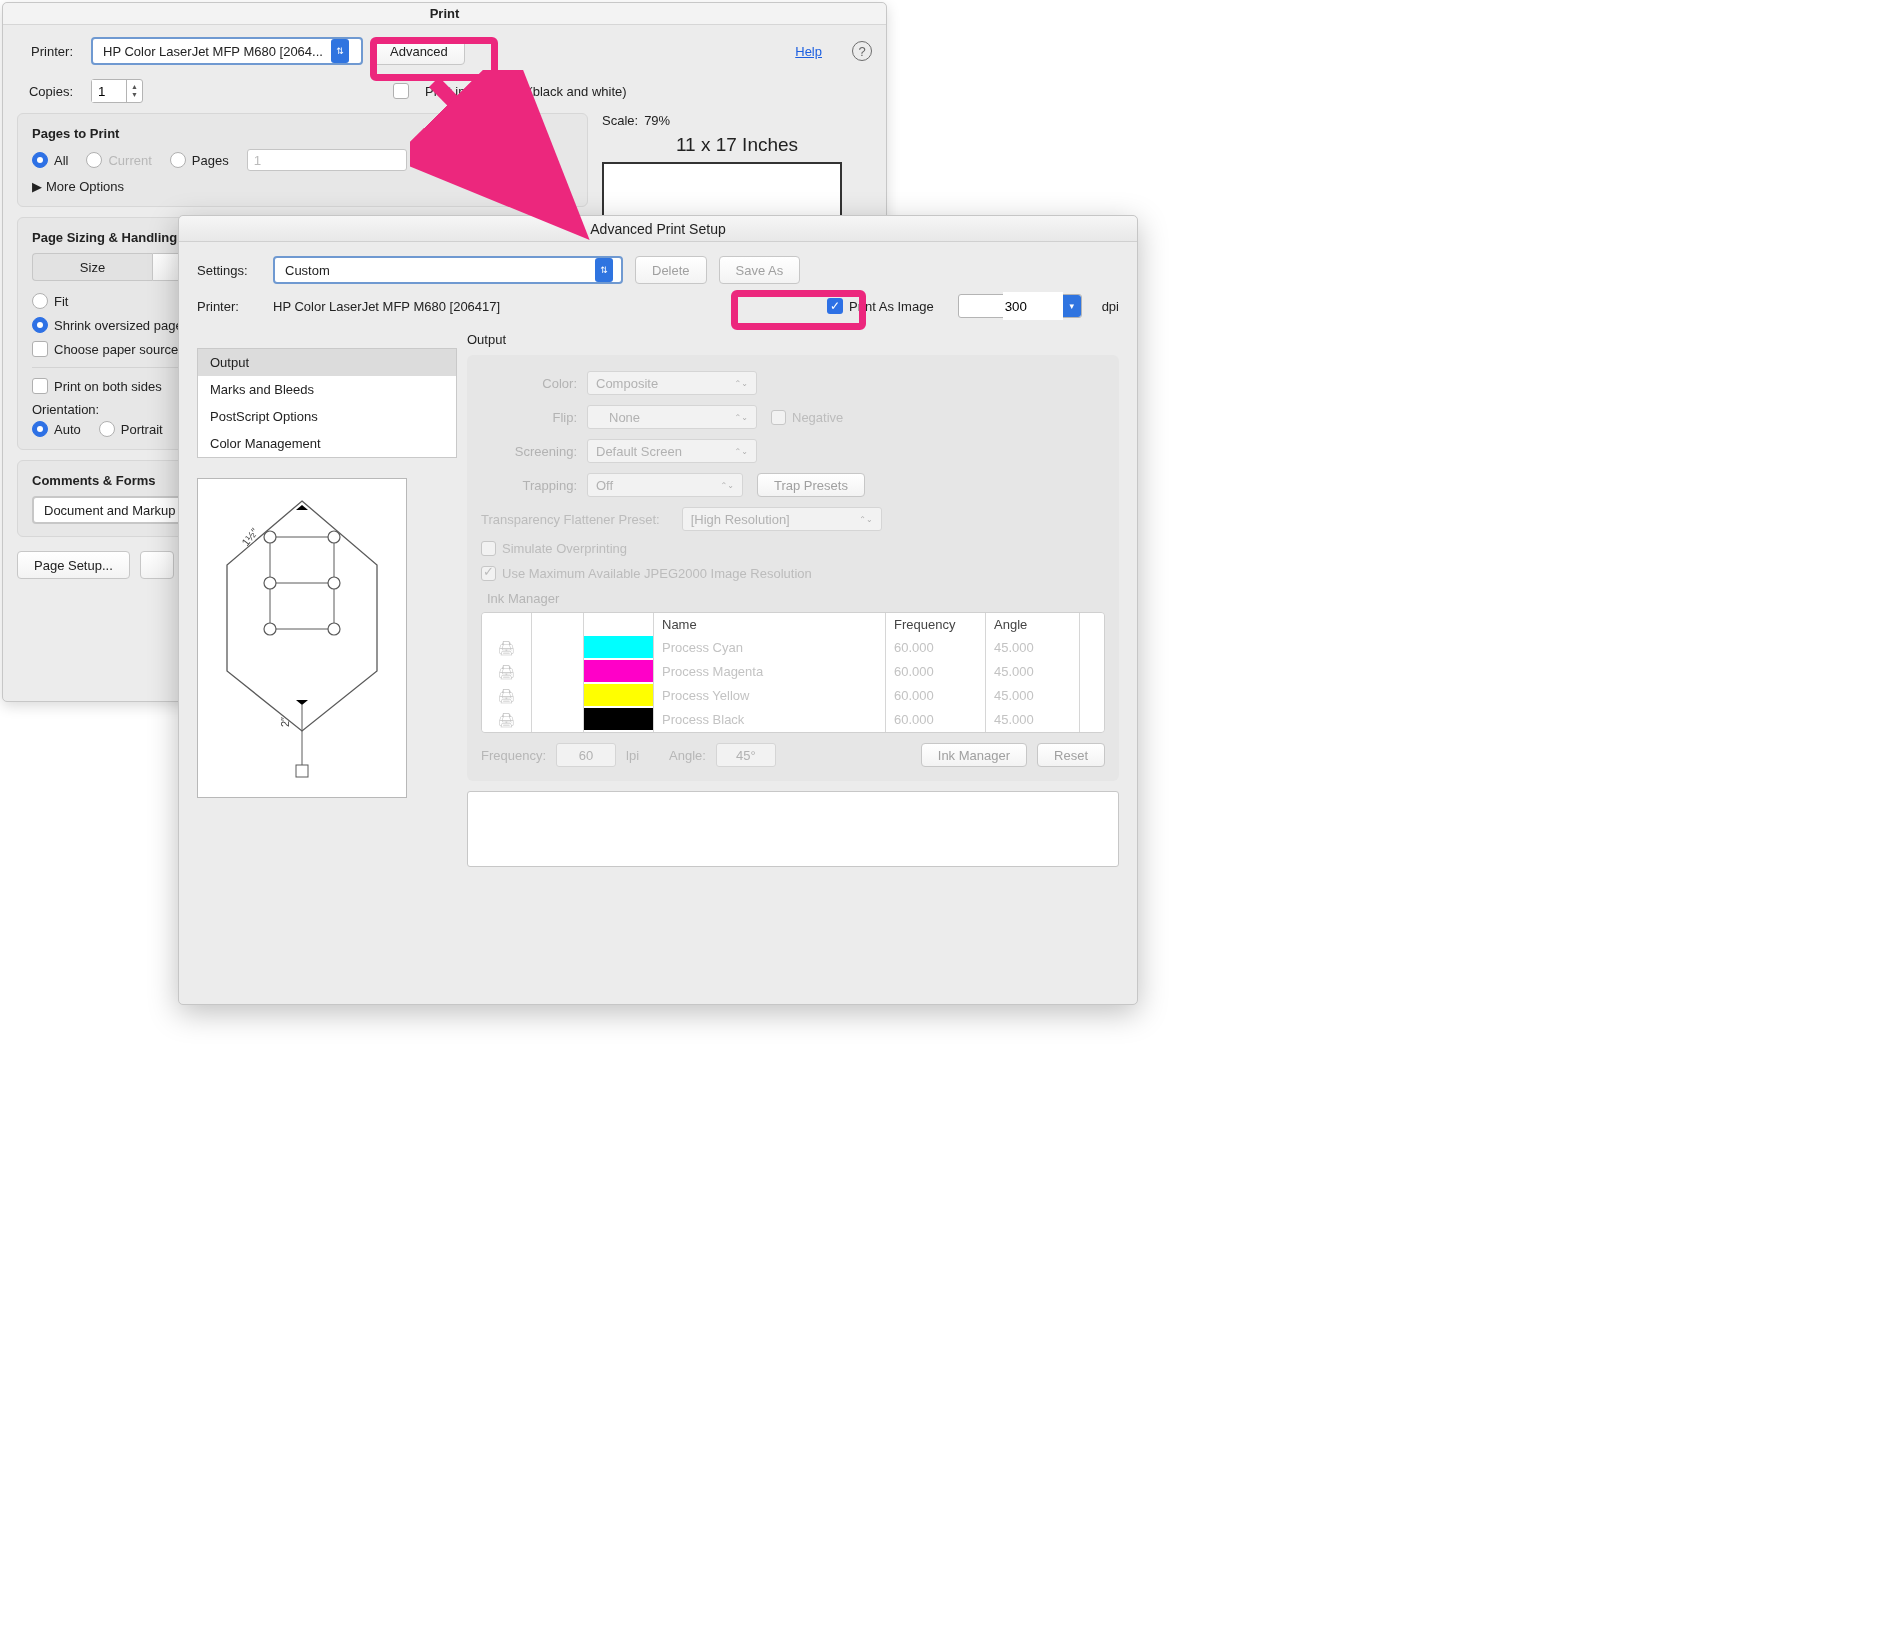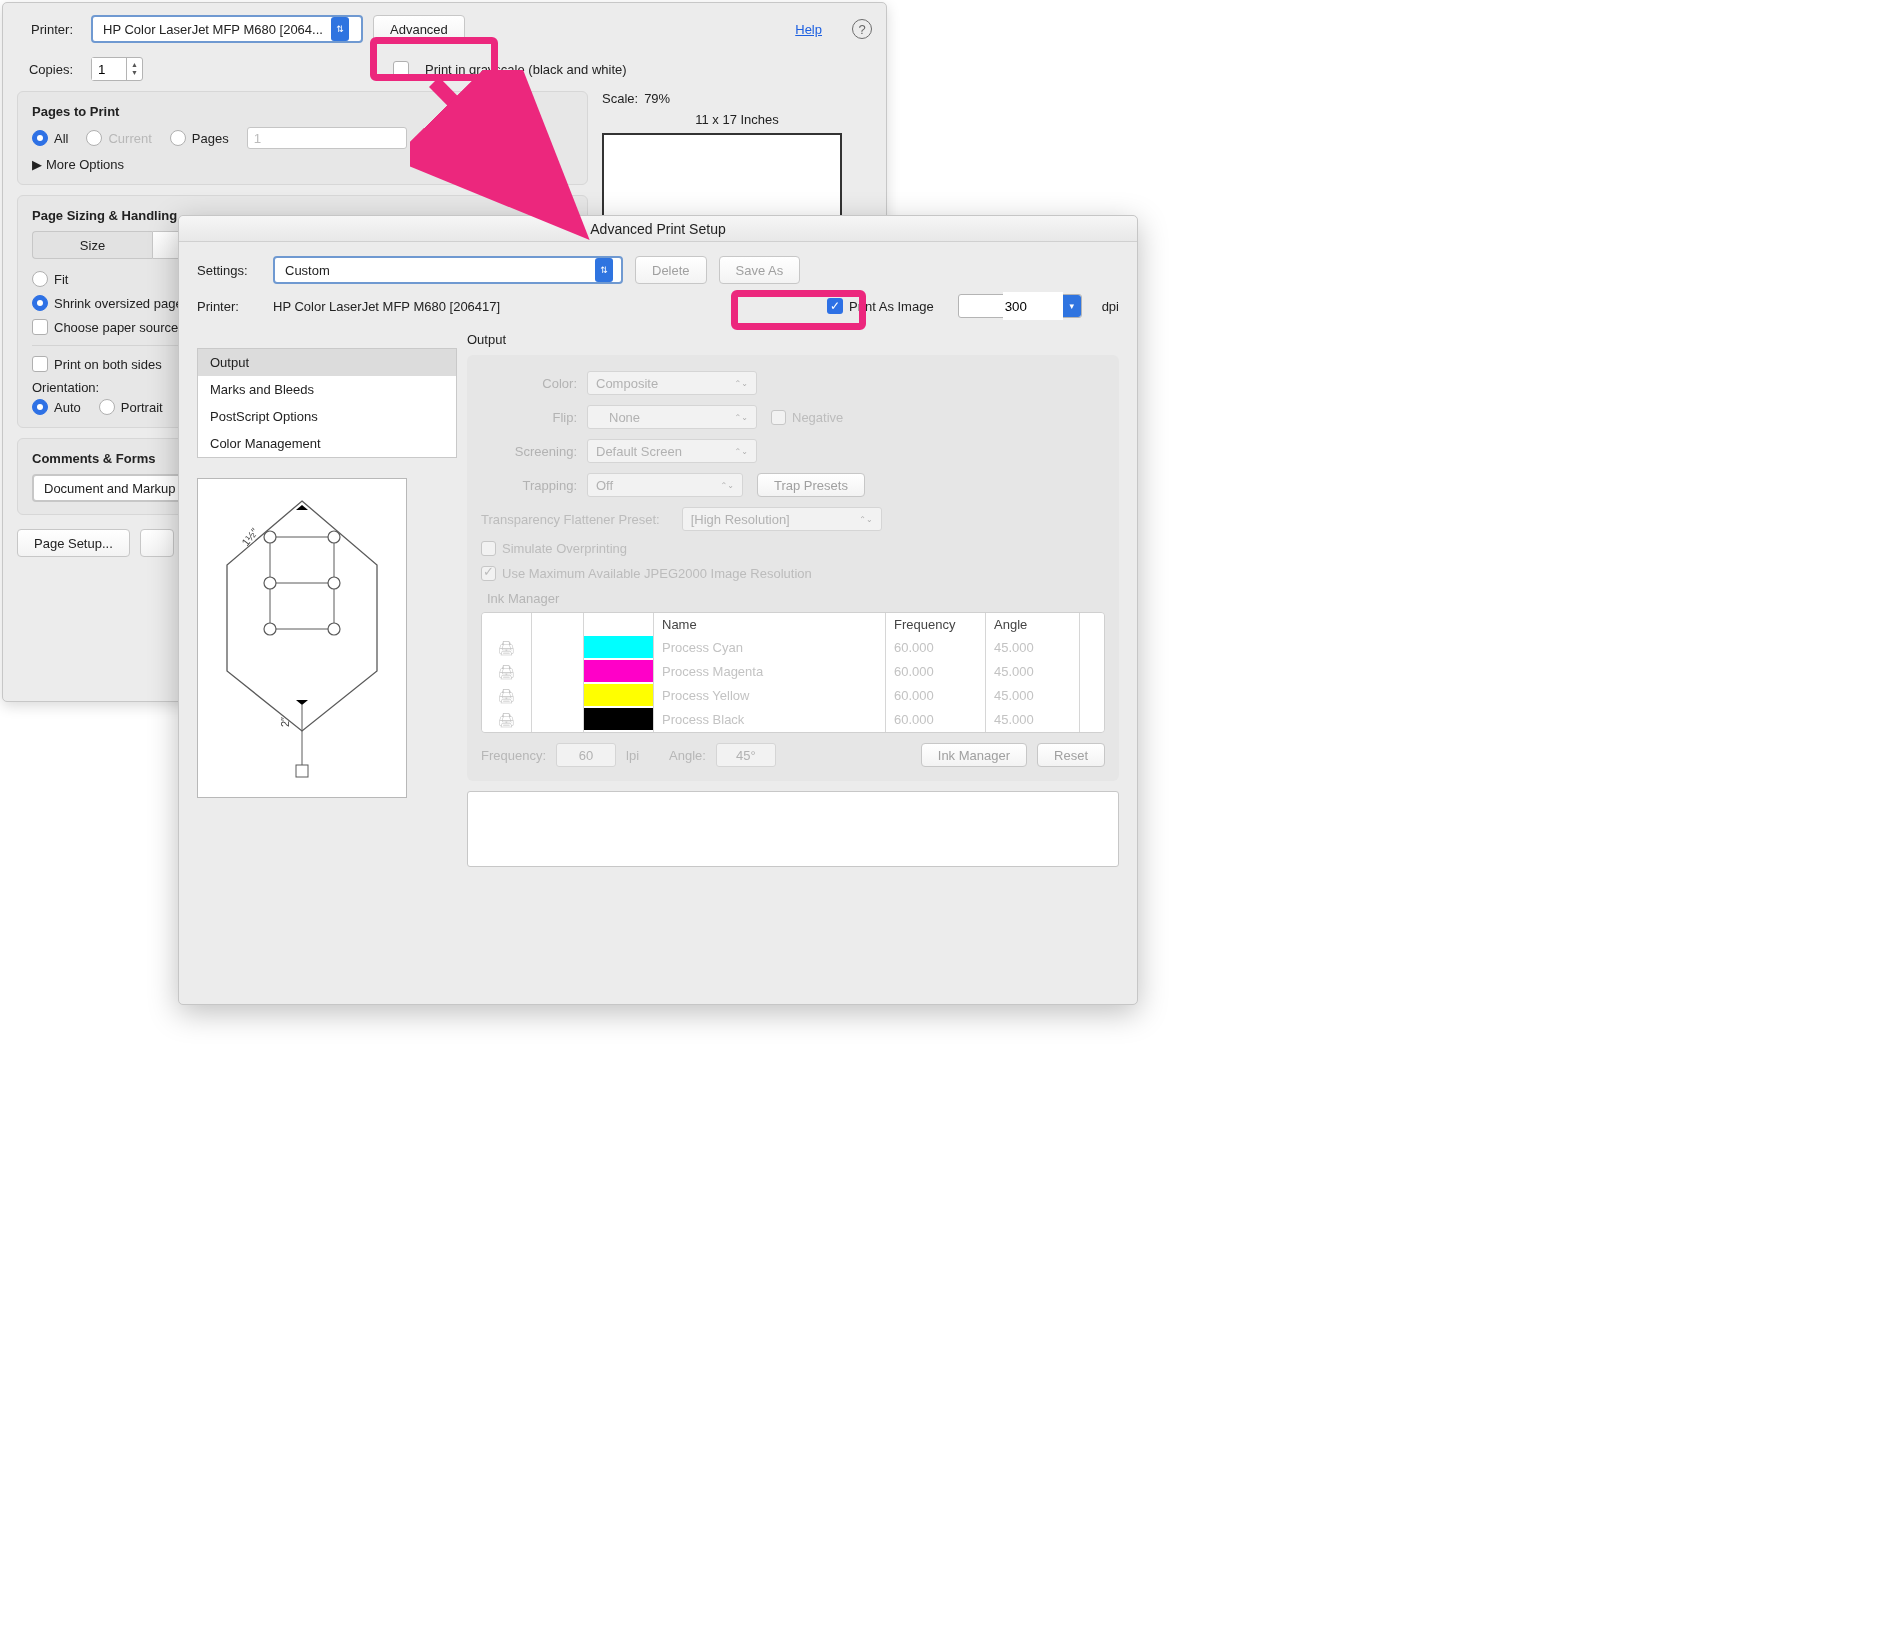--- a/index.html
+++ b/index.html
@@ -91,21 +91,21 @@
     content: ''; position: absolute; width: 6px; height: 6px;
     background: #fff; border-radius: 50%; left: 4px; top: 4px;
   }
   .disclosure { display: inline-block; margin-right: 4px; }
   .seg { display: inline-flex; }
   .seg .btn { border-radius: 0; border-right: none; justify-content: center; }
   .seg .btn:first-child { border-radius: 4px 0 0 4px; }
   .seg .btn:last-child { border-radius: 0 4px 4px 0; border-right: 1px solid #c7c7c7; }
   .seg .btn.active { background: #e2e2e2; }
   input.pages { width: 160px; height: 22px; border: 1px solid #c5c5c5; border-radius: 3px; padding: 0 6px; color: #bbb; }
-  .preview-label { display: flex; justify-content: center; font-size: 13px; margin-bottom: 6px; }
+  .preview-label { display: flex; justify-content: center; font-size: 19px; margin-bottom: 6px; }
   .preview-box {
     width: 240px; height: 150px; border: 2px solid #333; background: #fff;
   }
 
   
   .hl { position: absolute; border: 7px solid #ec277d; border-radius: 6px; pointer-events: none; }
   .hl1 { left: 370px; top: 37px; width: 128px; height: 44px; }
   .hl2 { left: 731px; top: 290px; width: 135px; height: 40px; }
   svg.arrow { position: absolute; left: 410px; top: 70px; }
 
@@ -209,20 +209,21 @@
   }
   .printer-icon { font-size: 14px; }
 
 </style>
 </head>
 <body>
 
 <div class="stage">
 
   <div class="print-dlg">
+    <div class="titlebar">Print</div>
     <div class="print-body">
 
       <div class="row" style="gap:10px;">
         <span class="lbl" style="width:56px;">Printer:</span>
         <div class="mac-select" style="width:272px;">
           <span>HP Color LaserJet MFP M680 [2064...</span>
           <span class="endcap">⇅</span>
         </div>
         <div class="btn">
           <span>Advanced</span>

